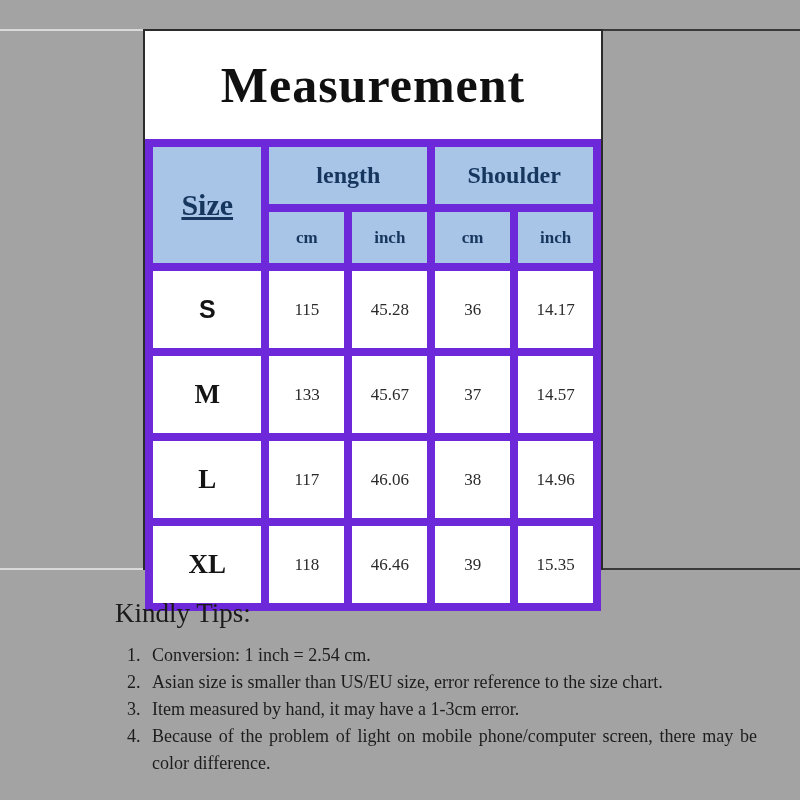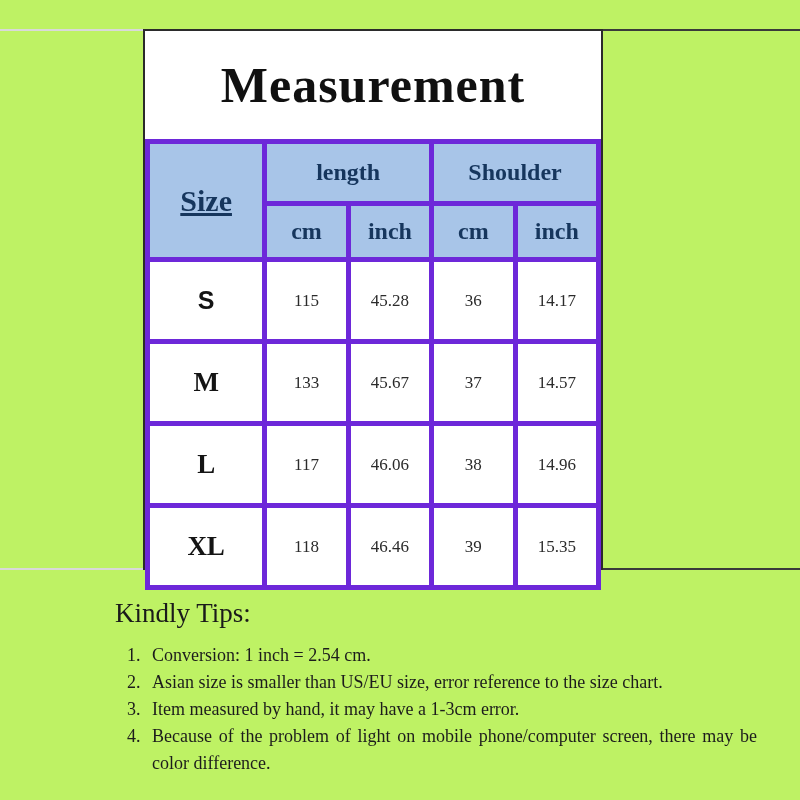--- a/index.html
+++ b/index.html
@@ -4,21 +4,21 @@
 <style>
   html, body {
     margin: 0;
     padding: 0;
     background: #fcfcfc;
   }
   .canvas {
     position: relative;
     width: 800px;
     height: 800px;
-    background: #bef264;
+    background: #a3a3a3;
     overflow: hidden;
     font-family: "Liberation Serif", serif;
   }
 
   
   .hline { position: absolute; height: 2px; }
   .hline.top    { top: 29px; }
   .hline.bottom { top: 568px; }
   .hline.left-seg  { left: 0;     width: 143px; background: #d9d9d9; }
   .hline.right-seg { left: 601px; width: 199px; background: #3a3a3a; }
@@ -45,33 +45,33 @@
     color: #101010;
   }
 
   table.size-table {
     width: 100%;
     height: 429px;
     border-collapse: collapse;
     table-layout: fixed;
   }
   .size-table th, .size-table td {
-    border: 5px solid #6d28d9;
+    border: 8px solid #6d28d9;
     text-align: center;
     vertical-align: middle;
     padding: 0;
   }
   .size-table thead th {
     background: #a8c5e8;
     color: #16365d;
     font-weight: bold;
   }
   .size-table .size-h   { font-size: 30px; text-decoration: underline; }
   .size-table .group-h  { font-size: 24px; height: 57px; }
-  .size-table .sub-h    { font-size: 24px; height: 51px; }
+  .size-table .sub-h    { font-size: 17px; height: 51px; }
   .size-table tbody th.size-cell {
     background: #ffffff;
     color: #141414;
     font-weight: bold;
     font-size: 27px;
     height: 77px;
   }
   .size-table tbody th.size-cell.sans {
     font-family: "Liberation Sans", sans-serif;
     font-size: 25px;

